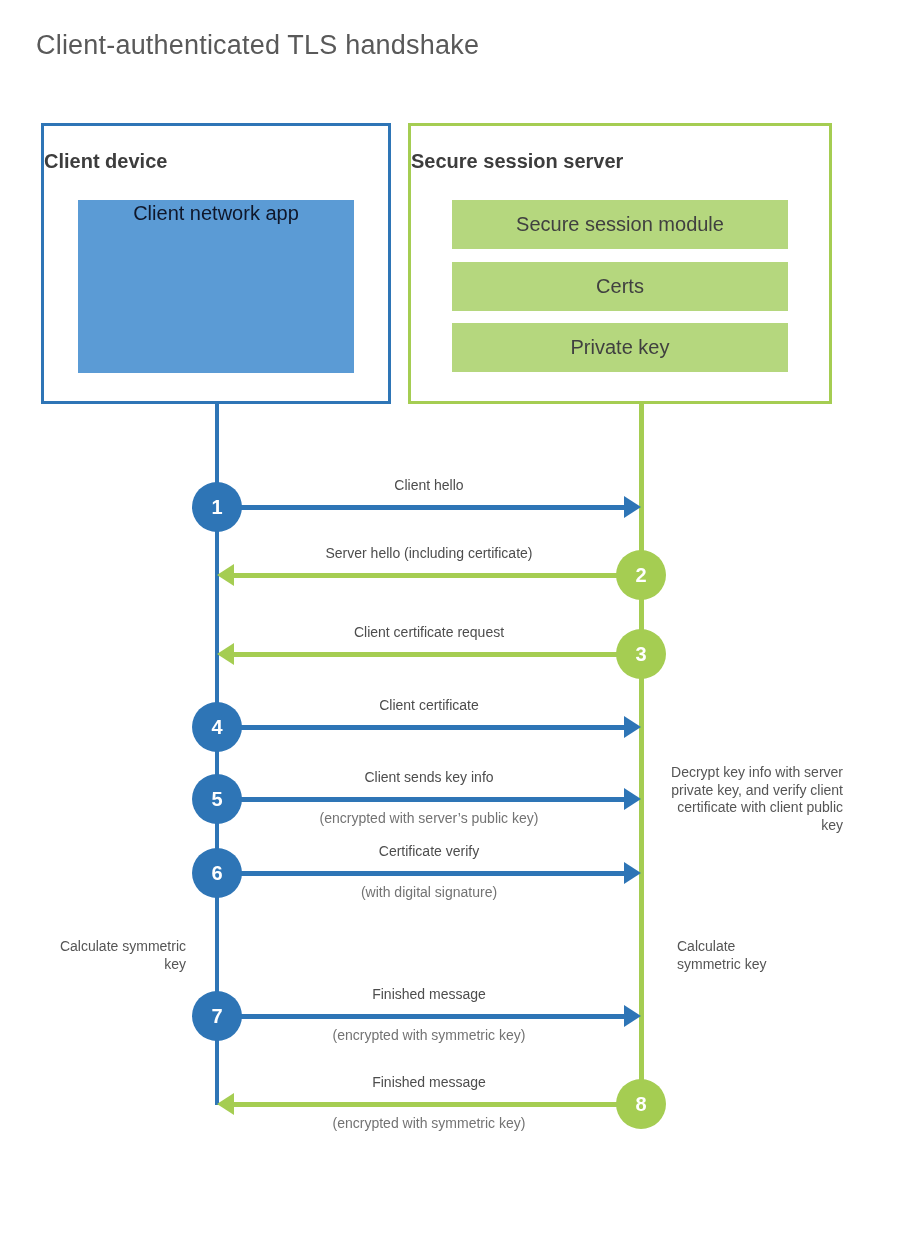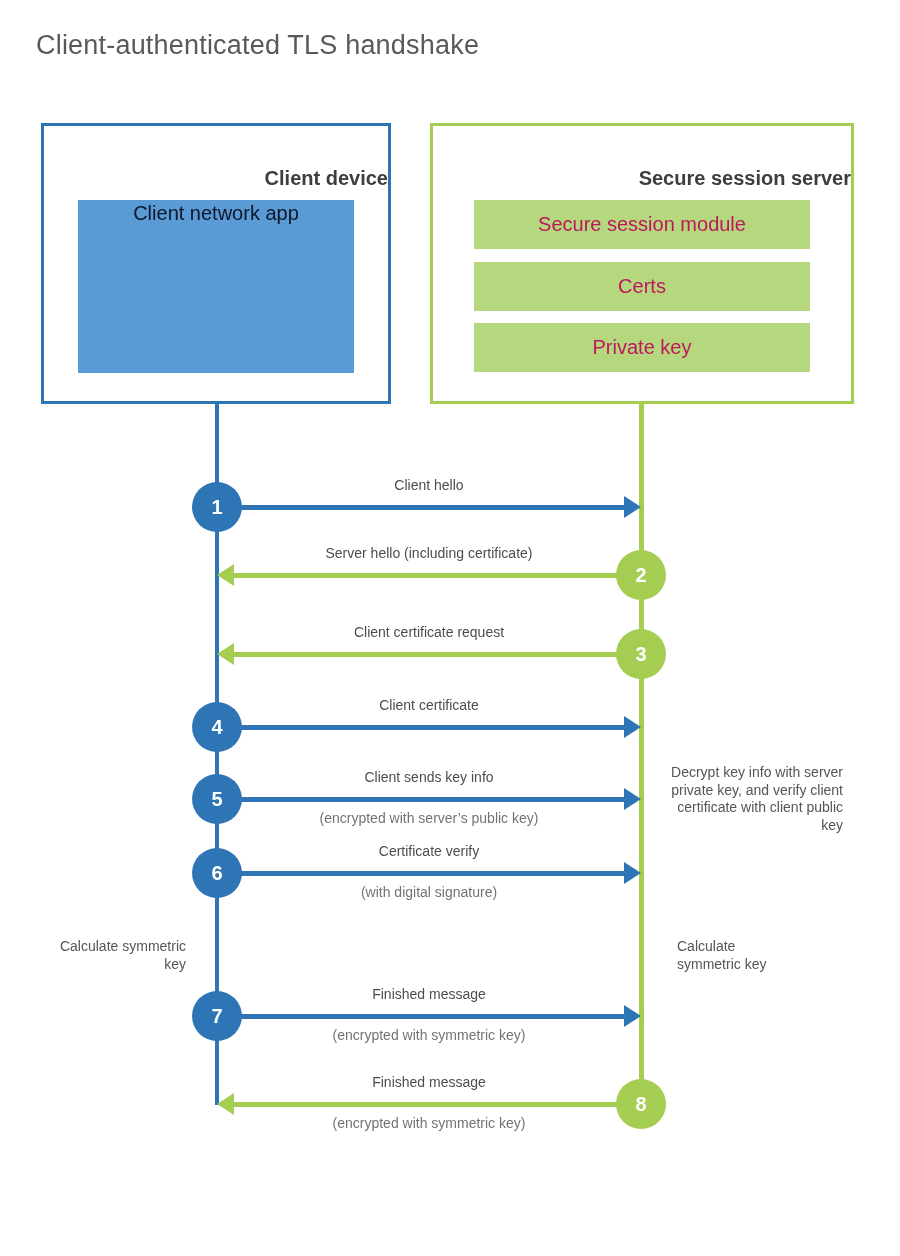--- a/index.html
+++ b/index.html
@@ -24,37 +24,37 @@
     position:absolute;left:36px;top:30px;
     font-size:27px;font-weight:300;color:var(--c-text-light);
     letter-spacing:0.2px;
   }
   
   .actor{
     position:absolute;top:123px;height:281px;
     background:#fff;box-sizing:border-box;
   }
   .actor.client{left:41px;width:350px;border:3px solid var(--c-blue);}
-  .actor.server{left:430px;width:424px;border:3px solid var(--c-green);}
+  .actor.server{left:408px;width:424px;border:3px solid var(--c-green);}
   .actor-title{
     position:absolute;left:0;top:24px;width:100%;
-    text-align:right;font-size:20px;font-weight:bold;color:var(--c-title-dark);margin-top:17px;
+    text-align:left;font-size:20px;font-weight:bold;color:var(--c-title-dark);
   }
   .app-box{
     position:absolute;left:34px;top:74px;width:276px;height:173px;
     background:var(--c-blue-light);
     display:flex;align-items:flex-start;justify-content:center;text-align:center;
     color:#0f172a;font-size:20px;line-height:26px;
   }
   .app-box span{display:block;max-width:170px;}
   .module-bar{
     position:absolute;left:41px;width:336px;height:49px;
     background:var(--c-green-light);
     display:flex;align-items:center;justify-content:center;
-    color:#be185d;font-size:20px;
+    color:#404040;font-size:20px;
   }
   .module-bar.m0{top:74px;}
   .module-bar.m1{top:136px;}
   .module-bar.m2{top:197px;}
   
   .lifeline{position:absolute;top:404px;}
   .lifeline.blue{left:215px;width:4px;height:701px;background:var(--c-blue);}
   .lifeline.green{left:639px;width:5px;height:700px;background:var(--c-green);}
   
   .step{position:absolute;left:0;width:900px;height:0;}

